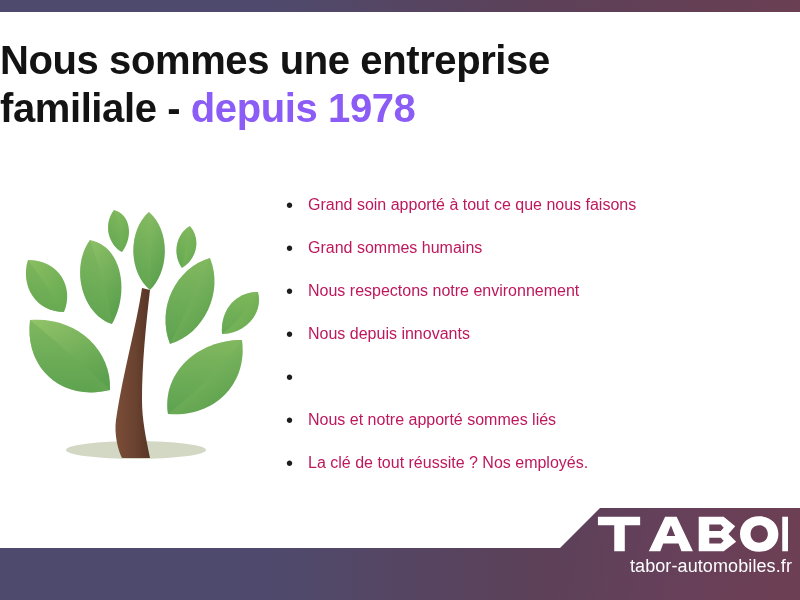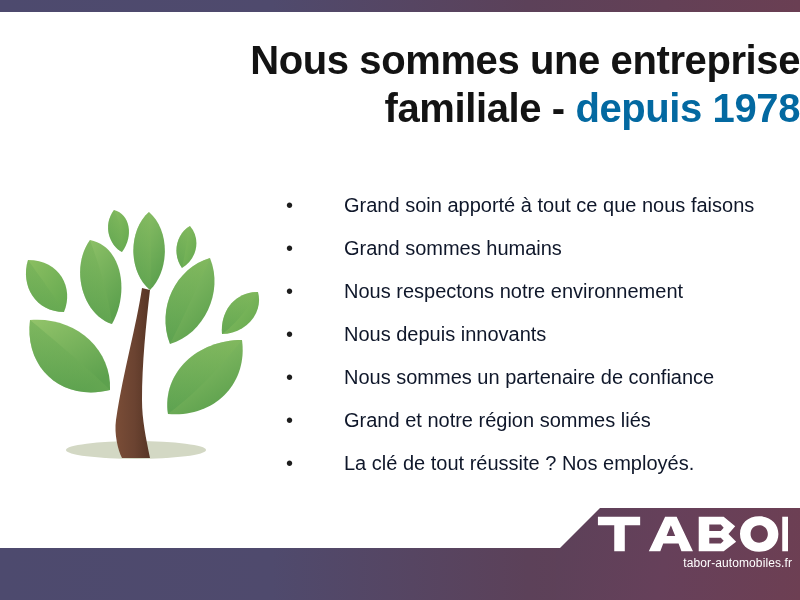--- a/index.html
+++ b/index.html
@@ -23,56 +23,55 @@
     left:0; width:800px;
     background:linear-gradient(90deg,#4d4a6e 0%, #4f4a6d 34%, #5c4159 66%, #6a3f53 100%);
   }
   .band.top    { top:0;  height:12px; }
   .band.bottom { top:548px; height:52px; }
 
   
   .title-block {
     position:absolute;
     left:0; top:36px; width:800px;
-    text-align:right;
+    text-align:left;
     line-height:1.20;
   }
   .title-line {
     font-size:40px;
     font-weight:bold;
     color:#131313;
     letter-spacing:-0.4px;
     white-space:nowrap;
   }
-  .title-accent { color:#0369a1; }
+  .title-accent { color:#8b5cf6; }
 
   
   .bullets {
     position:absolute;
     left:286px; top:192px;
     width:500px;
   }
   .bullet-row {
     display:flex;
     align-items:flex-start;
     height:43px;
   }
   .bullet-dot {
     width:22px;
     flex:0 0 22px;
     font-size:20px;
     line-height:26px;
     color:#1d1d1d;
   }
   .bullet-text {
-    font-size:20px;
+    font-size:16px;
     line-height:26px;
-    color:#0f172a;
+    color:#be185d;
     white-space:nowrap;
-    margin-left:36px;
   }
 
   
   .tree { position:absolute; left:18px; top:188px; width:250px; height:300px; }
 
   
   .logo-panel {
     position:absolute;
     left:556px; top:508px;
     width:244px; height:92px;
@@ -82,21 +81,21 @@
   .logo-wordmark {
     position:absolute;
     left:40px; top:6px;
     height:40px;
   }
   .logo-url {
     position:absolute;
     left:44px; top:48px;
     width:192px;
     text-align:right;
-    font-size:12px;
+    font-size:18px;
     color:#ffffff;
     letter-spacing:0.1px;
     white-space:nowrap;
   }
 </style>
 </head>
 <body>
 
 <div id="slide">
 
@@ -178,25 +177,24 @@
     <div class="bullet-row">
       <span class="bullet-dot">•</span>
       <span class="bullet-text">Nous respectons notre environnement</span>
     </div>
     <div class="bullet-row">
       <span class="bullet-dot">•</span>
       <span class="bullet-text">Nous depuis innovants</span>
     </div>
     <div class="bullet-row">
       <span class="bullet-dot">•</span>
-      <span class="bullet-text">Nous sommes un partenaire de confiance</span>
-    </div>
-    <div class="bullet-row">
-      <span class="bullet-dot">•</span>
-      <span class="bullet-text">Grand et notre région sommes liés</span>
+    </div>
+    <div class="bullet-row">
+      <span class="bullet-dot">•</span>
+      <span class="bullet-text">Nous et notre apporté sommes liés</span>
     </div>
     <div class="bullet-row">
       <span class="bullet-dot">•</span>
       <span class="bullet-text">La clé de tout réussite ? Nos employés.</span>
     </div>
   </div>
 
   <div class="band bottom"></div>
 
   <div class="logo-panel">

